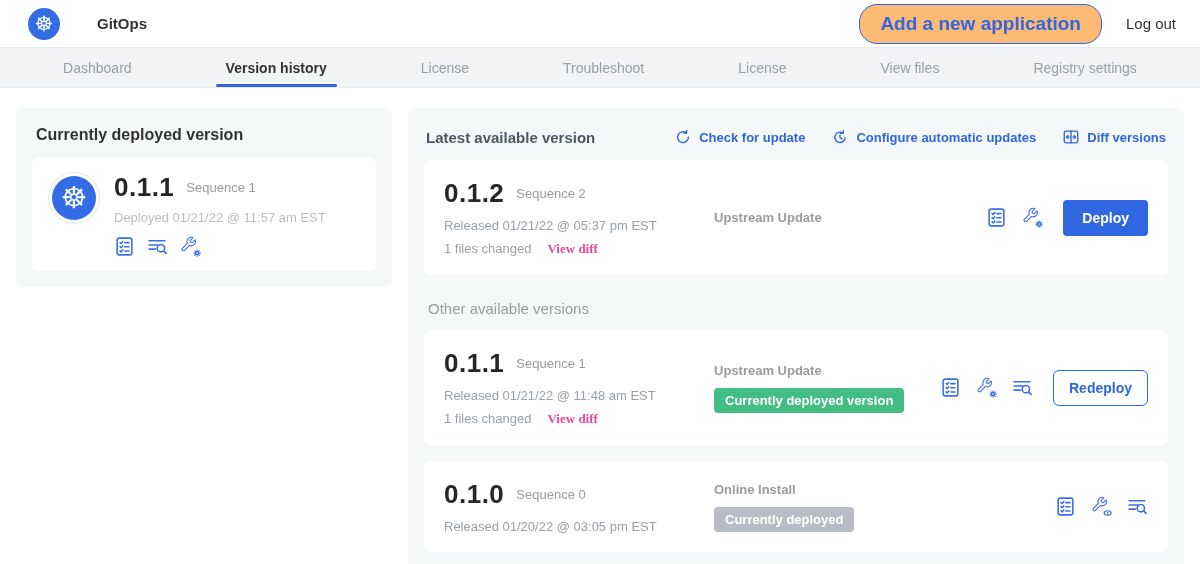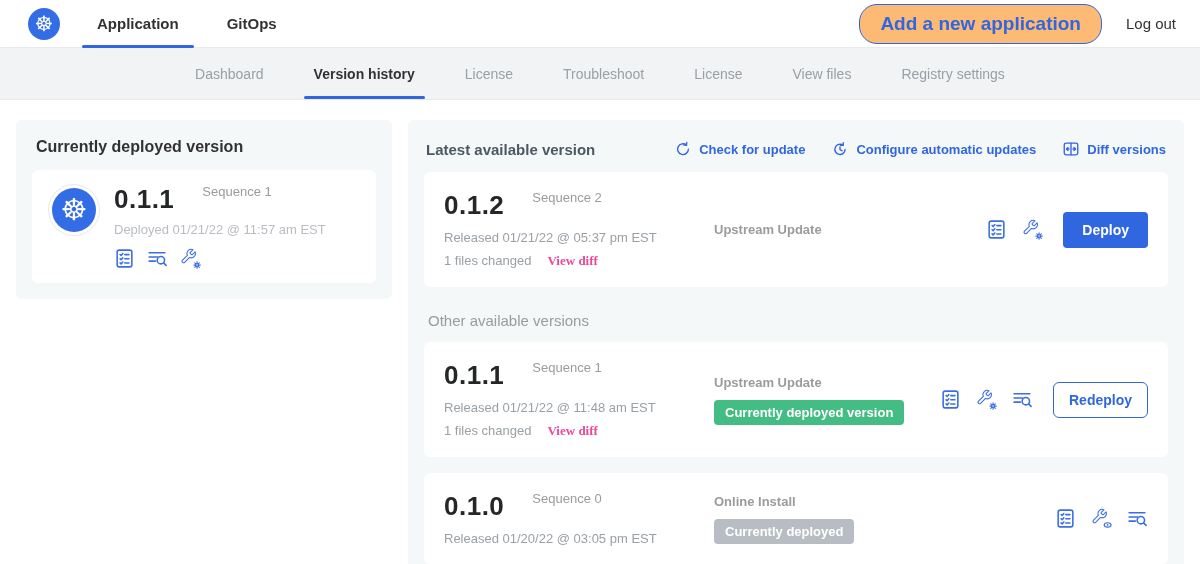--- a/index.html
+++ b/index.html
@@ -20,39 +20,39 @@
   .app-tab { position:relative; display:flex; align-items:center; padding:0 15px; margin-right:18px;
              font-size:15px; font-weight:700; color:#323232; cursor:pointer; }
   .app-tab.active::after { content:""; position:absolute; left:0; right:0; bottom:0; height:3px;
                            background:#3066e0; border-radius:2px; }
   .topnav-right { margin-left:auto; display:flex; align-items:center; gap:24px; }
   .btn-pill { border:1px solid #3066e0; color:#3066e0; background:#fdba74; border-radius:18px;
               padding:8px 20px; font-size:19px; font-weight:700; cursor:pointer;
               font-family:"Liberation Sans", sans-serif; }
   .logout { font-size:15px; color:#323232; cursor:pointer; }
   
-  .subnav { height:52px; background:#f1f3f5; border-bottom:1px solid #e8ebed;
-            display:flex; justify-content:center; }
+  .subnav { height:40px; background:#f1f3f5; border-bottom:1px solid #e8ebed;
+            display:flex; justify-content:center;gap:44px; }
   .subtab { position:relative; display:flex; align-items:center; margin:0 15px; padding:0 10px;
             font-size:14px; color:#99a0a6; cursor:pointer; white-space:nowrap; }
   .subtab.active { color:#323232; font-weight:600; }
   .subtab.active::after { content:""; position:absolute; left:0; right:0; bottom:0; height:3px;
                           background:#3066e0; border-radius:2px; }
   
   .content { display:flex; gap:16px; padding:20px 16px; align-items:flex-start; }
   .panel { background:#f5f8f9; border-radius:6px; }
   
   .deployed-panel { flex:0 0 376px; padding:16px 16px 16px; }
   .deployed-title { margin:2px 4px 14px; font-size:16px; font-weight:700; color:#323232; }
   .deployed-card { background:#fff; border-radius:6px; padding:14px 16px; display:flex; gap:14px; }
   .k8s-ring { width:52px; height:52px; border-radius:50%; background:#fff; border:1px solid #e6e9eb;
               display:flex; align-items:center; justify-content:center; flex:0 0 52px; }
   .k8s-mark { width:44px; height:44px; border-radius:50%; background:#326de6; color:#fff;
               display:flex; align-items:center; justify-content:center; font-size:30px; line-height:1; }
-  .version-line { display:flex; align-items:flex-start; gap:28px; }
+  .version-line { display:flex; align-items:center; gap:12px; }
   .version-num { font-size:26px; font-weight:700; color:#242628; letter-spacing:.5px; }
   .seq { font-size:13px; color:#9b9b9b; }
   .deployed-date { font-size:13px; color:#b9bdc2; margin-top:7px; }
   .icon-row { display:flex; gap:12px; margin-top:11px; align-items:center; }
   
   .available-panel { flex:1; padding:16px 16px 18px; }
   .avail-header { display:flex; align-items:center; margin:4px 2px 14px;gap:20px; }
   .avail-title { font-size:15px; font-weight:600; color:#4c5864; }
   .avail-actions { margin-left:auto; display:flex; gap:26px; }
   .action-link { display:flex; align-items:center; gap:7px; color:#3066e0; font-size:13px;
@@ -83,21 +83,20 @@
         stroke-linecap:round; stroke-linejoin:round; display:block; cursor:pointer; }
   .ic-sm { width:18px; height:18px; stroke:#3066e0; stroke-width:1.5; fill:none;
            stroke-linecap:round; stroke-linejoin:round; display:block; }
 </style>
 </head>
 <body>
 
 <header class="topnav">
   <div class="logo-circle">☸</div>
   <nav class="app-tabs">
-    <div class="app-tab active">Application</div>
     <div class="app-tab">GitOps</div>
   </nav>
   <div class="topnav-right">
     <button class="btn-pill">Add a new application</button>
     <div class="logout">Log out</div>
   </div>
 </header>
 
 <nav class="subnav">
   <div class="subtab">Dashboard</div>

